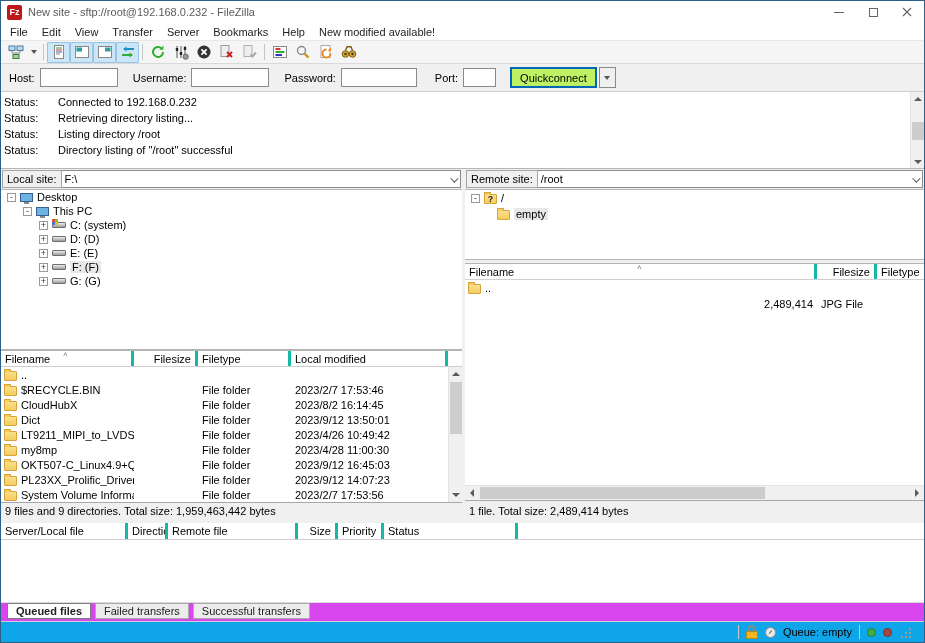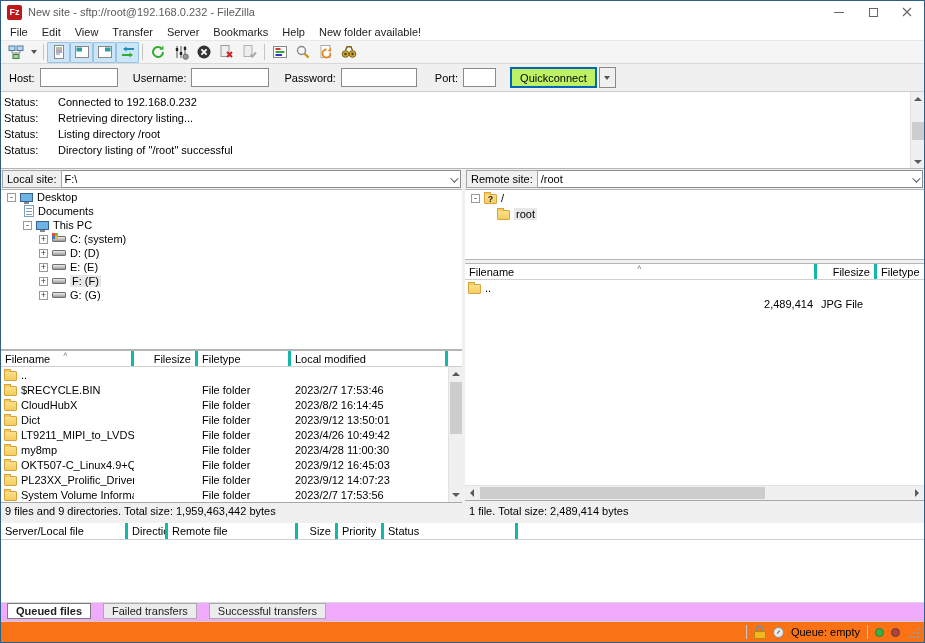--- a/index.html
+++ b/index.html
@@ -100,26 +100,26 @@
   .remote-grid { grid-template-columns: 352px 60px 1fr !important; }
   .pane-status { height: 18px; background: #f0f0f0; border-top: 1px solid #a8a8a8; padding: 2px 4px; }
   .pane.right .pane-status { height: 20px; padding-top: 4px; }
   .remote-rows { height: 205px; }
   .remote-spacer { height: 3px; background: #f0f0f0; }
 
   
   .queue { height: 83px; border-top: 3px solid #f0f0f0; background: #fff; display: flex; flex-direction: column; }
   .queue-header { height: 17px; background: #fff; border-bottom: 1px solid #cfcfcf; display: grid; grid-template-columns: 127px 40px 130px 40px 46px 134px 1fr; }
   .queue-body { flex: 1; background: #fff; border-bottom: 1px solid #d9d9d9; }
-  .tabs { height: 18px; background: #f0abfc; display: flex; align-items: flex-start; padding-left: 6px; gap: 12px; }
+  .tabs { height: 18px; background: #d946ef; display: flex; align-items: flex-start; padding-left: 6px; gap: 4px; }
   .tab { height: 16px; line-height: 14px; padding: 0 8px; border: 1px solid #ababab; background: #ececec; color: #222; }
   .tab.active { background: #fff; border-color: #7d7d7d; font-weight: bold; }
 
   
-  .statusbar { height: 21px; background: #f97316; border-top: 1px solid #cfcfcf; display: flex; align-items: center; justify-content: flex-end; padding-right: 4px; gap: 7px; }
+  .statusbar { height: 21px; background: #0ea5e9; border-top: 1px solid #cfcfcf; display: flex; align-items: center; justify-content: flex-end; padding-right: 12px; gap: 7px; }
   .sb-sep { width: 1px; height: 14px; background: #c8c8c8; }
   .lock-ic { position: relative; width: 12px; height: 14px; }
   .lock-ic .shackle { position: absolute; top: 0; left: 2px; width: 7px; height: 6px; border: 2px solid #8a8a8a; border-bottom: none; border-radius: 4px 4px 0 0; }
   .lock-ic .body { position: absolute; bottom: 0; width: 12px; height: 8px; background: #f2b71e; border: 1px solid #b8860b; border-radius: 1px; }
   .gauge-ic { width: 11px; height: 11px; border-radius: 50%; border: 1px solid #8a8a8a; background: #e8e8e8; position: relative; }
   .gauge-ic::after { content: ""; position: absolute; left: 4px; top: 2px; width: 1px; height: 4px; background: #555; transform: rotate(40deg); }
   .ind { width: 9px; height: 9px; border-radius: 50%; }
   .ind.green { background: #3cb043; border: 1px solid #2d7a31; }
   .ind.red { background: #a84540; border: 1px solid #7d332e; }
   .grip { position: relative; width: 13px; height: 13px; }
@@ -151,21 +151,21 @@
   </div>
 
   <div class="menubar">
     <span class="menu-item">File</span>
     <span class="menu-item">Edit</span>
     <span class="menu-item">View</span>
     <span class="menu-item">Transfer</span>
     <span class="menu-item">Server</span>
     <span class="menu-item">Bookmarks</span>
     <span class="menu-item">Help</span>
-    <span class="menu-item">New folder available!</span>
+    <span class="menu-item">New modified available!</span>
   </div>
 
   <div class="toolbar">
     <div class="tb-btn">
       <svg width="16" height="16" viewBox="0 0 16 16">
         <rect x="1" y="2" width="6" height="4.5" fill="#bcd8ee" stroke="#4a7a9e"></rect>
           <rect x="9" y="2" width="6" height="4.5" fill="#bcd8ee" stroke="#4a7a9e"></rect>
         <path d="M4 7v2h8V7M8 9v1.5" fill="none" stroke="#8a8a8a"></path>
         <rect x="5" y="10.5" width="6" height="4" fill="#9fd29f" stroke="#3e7e3e"></rect>
       </svg>
@@ -323,24 +323,20 @@
           <div class="combo-arrow"></div>
         </div>
       </div>
 
       <div class="tree local">
         <div class="tree-row" style="padding-left:6px">
           <span class="expander">-</span>
           <span class="monitor-ic"></span>
           <span>Desktop</span>
         </div>
-        <div class="tree-row" style="padding-left:23px">
-          <span class="doc-ic"></span>
-          <span>Documents</span>
-        </div>
         <div class="tree-row" style="padding-left:22px">
           <span class="expander">-</span>
           <span class="monitor-ic"></span>
           <span>This PC</span>
         </div>
         <div class="tree-row" style="padding-left:38px">
           <span class="expander">+</span>
           <span class="drive-ic">
               <span class="flag">
                 <i></i>
@@ -490,21 +486,21 @@
       </div>
 
       <div class="tree remote">
         <div class="tree-row" style="padding-left:6px">
           <span class="expander">-</span>
           <span class="folder-ic folder-q">?</span>
           <span>/</span>
         </div>
         <div class="tree-row" style="padding-left:32px">
           <span class="folder-ic"></span>
-          <span class="sel-label">root</span>
+          <span class="sel-label">empty</span>
         </div>
       </div>
 
       <div class="remote-spacer"></div>
 
       <div class="list-header remote-grid">
         <div class="lh-cell">Filename</div>
         <div class="lh-cell num">Filesize</div>
         <div class="lh-cell" style="border-right:none">Filetype</div>
         <span class="sort-mark" style="left:172px">˄</span>

